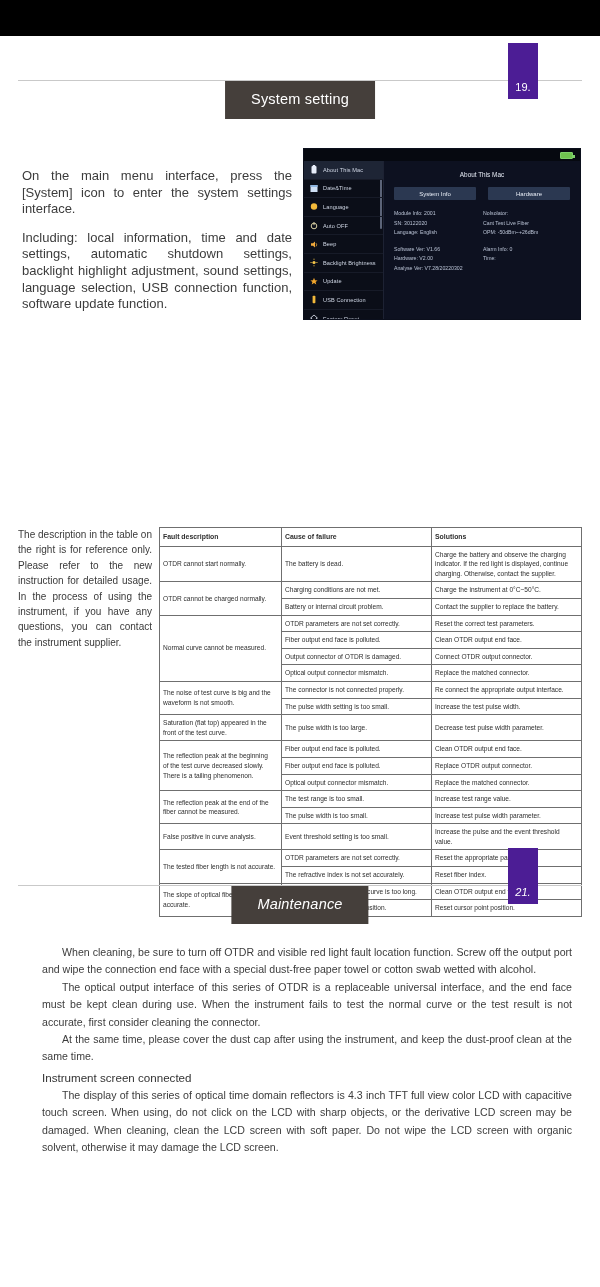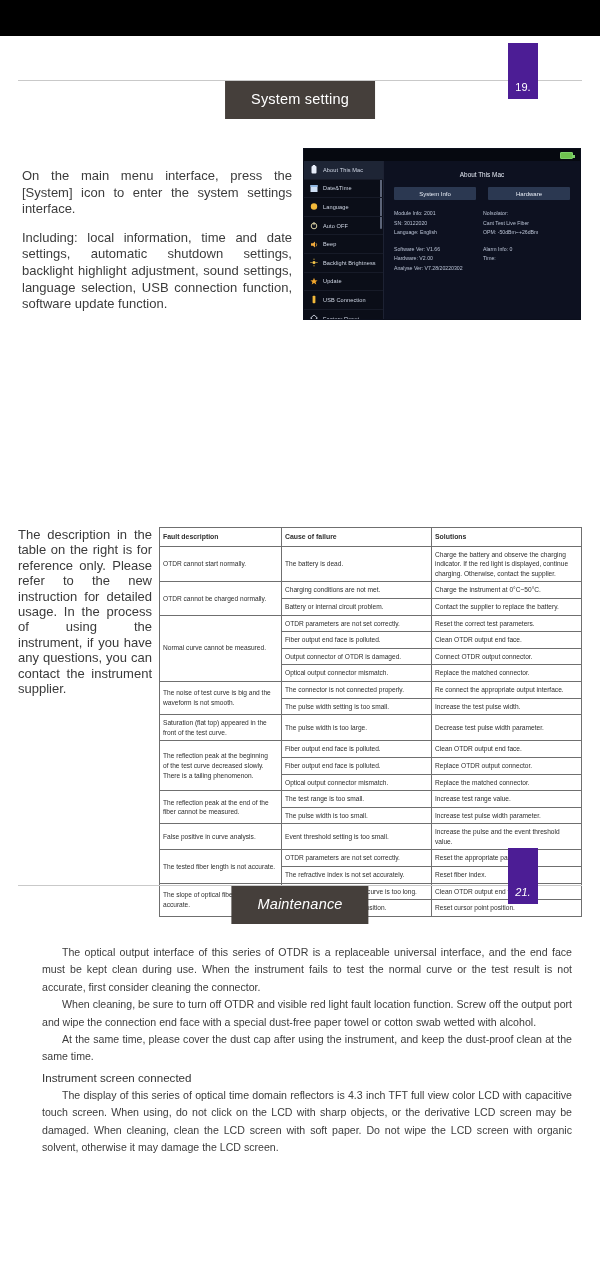--- a/index.html
+++ b/index.html
@@ -119,21 +119,21 @@
   .dev-col { width:50%; }
   .dev-line {
     font-size:5.2px; color:#b9c2d4; line-height:9.6px; white-space:nowrap;
   }
   .dev-gap { height:7px; }
 
   
   #sec-faults { position:absolute; left:0; top:467px; }
   #faults-text {
     position:absolute; left:18px; top:527px; width:134px;
-    font-size:13px; line-height:15.4px; text-align:justify;
+    font-size:10px; line-height:15.4px; text-align:justify;
   }
   .ftable {
     position:absolute; left:159px; top:527px; width:422px;
     border-collapse:collapse; table-layout:fixed;
   }
   .ftable th, .ftable td {
     border:1px solid #6f6f6f;
     font-size:6.6px; line-height:9.6px;
     padding:3px 3px 3px 3px;
     vertical-align:middle; color:#2e2e2e;
@@ -409,20 +409,20 @@
 
   <div class="section-head" id="sec-maint">
     <div class="rule"></div>
     <div class="chip">Maintenance</div>
     <div class="numtab">
       <span>21.</span>
     </div>
   </div>
 
   <div id="maint-body">
+      <p class="mpara">When cleaning, be sure to turn off OTDR and visible red light fault location function. Screw off the output port and wipe the connection end face with a special dust-free paper towel or cotton swab wetted with alcohol.</p>
       <p class="mpara">The optical output interface of this series of OTDR is a replaceable universal interface, and the end face must be kept clean during use. When the instrument fails to test the normal curve or the test result is not accurate, first consider cleaning the connector.</p>
-      <p class="mpara">When cleaning, be sure to turn off OTDR and visible red light fault location function. Screw off the output port and wipe the connection end face with a special dust-free paper towel or cotton swab wetted with alcohol.</p>
       <p class="mpara">At the same time, please cover the dust cap after using the instrument, and keep the dust-proof clean at the same time.</p>
       <div class="sub-h">Instrument screen connected</div>
       <p class="mpara">The display of this series of optical time domain reflectors is 4.3 inch TFT full view color LCD with capacitive touch screen. When using, do not click on the LCD with sharp objects, or the derivative LCD screen may be damaged. When cleaning, clean the LCD screen with soft paper. Do not wipe the LCD screen with organic solvent, otherwise it may damage the LCD screen.</p>
     </div>
 
 </div>
 
 </body></html>

